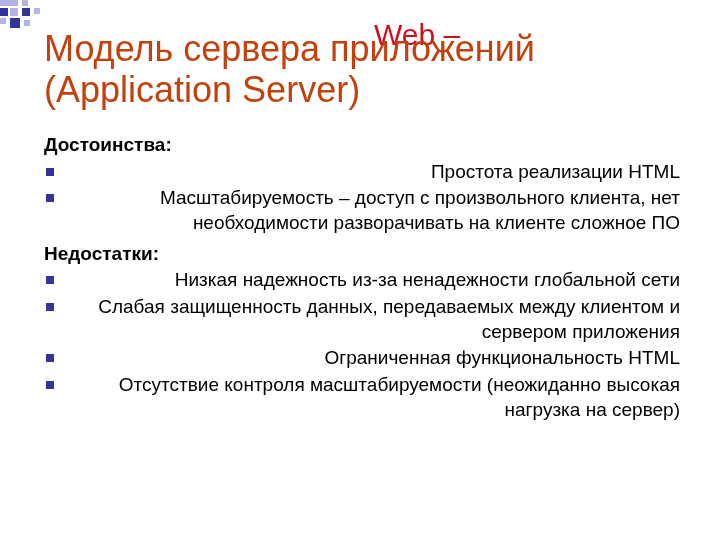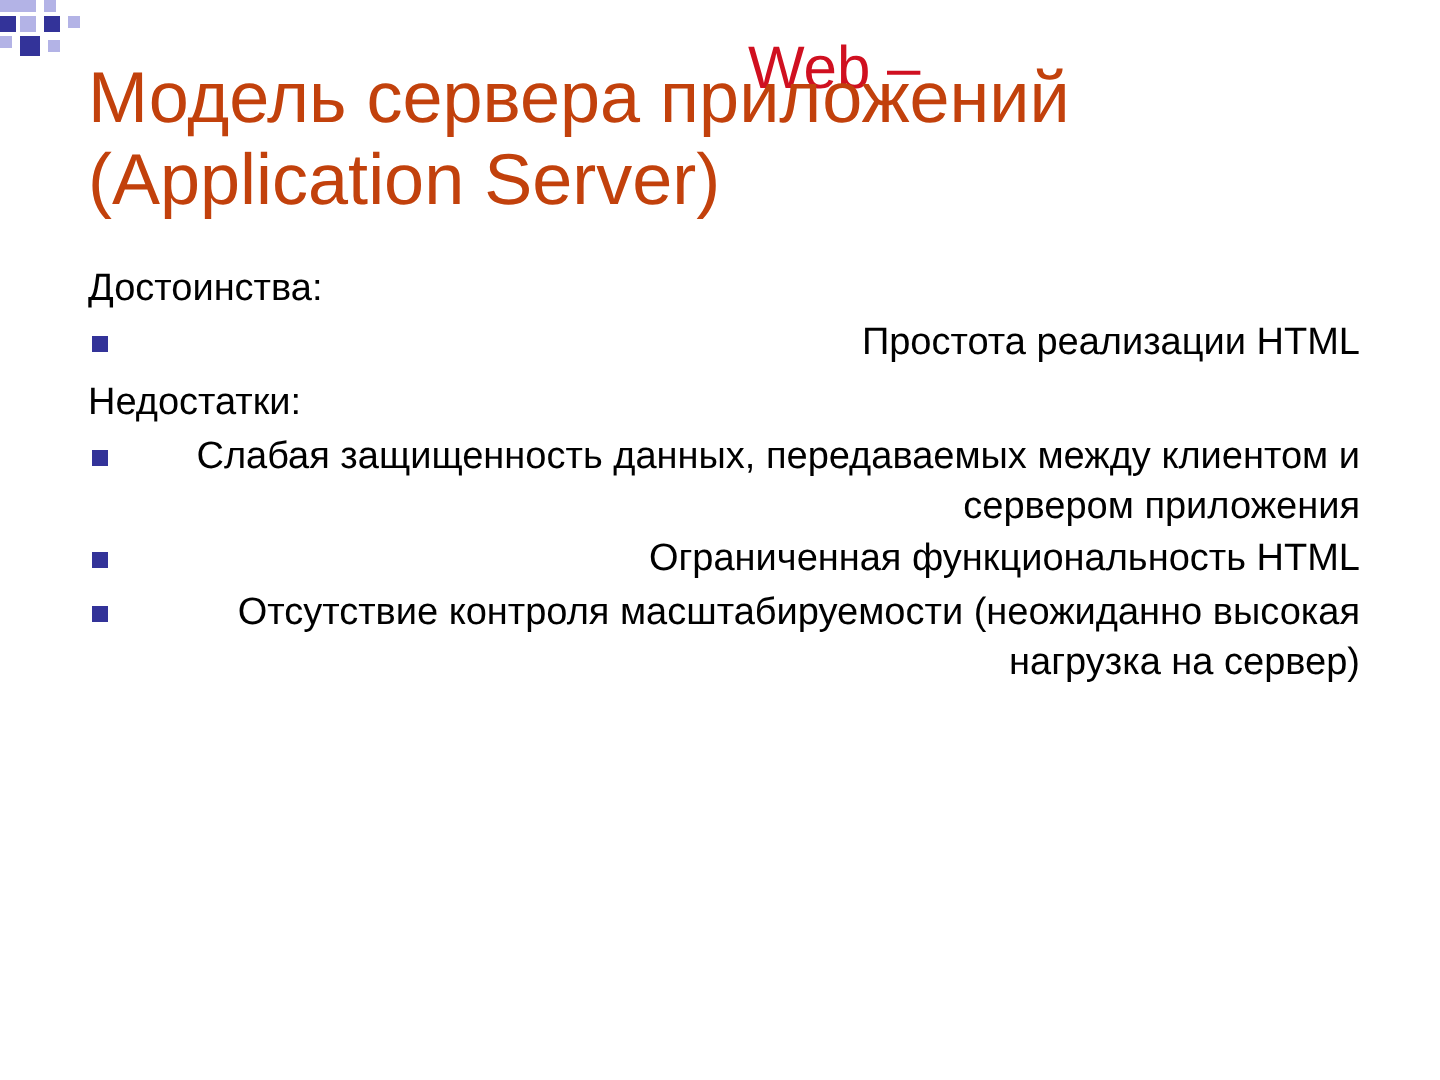--- a/index.html
+++ b/index.html
@@ -53,21 +53,21 @@
     left: 330px;
     font-family: "Comic Sans MS", "Segoe Script", cursive, sans-serif;
     font-size: 30px;
     color: #d01020;
     font-weight: 400;
     margin-left: 44px;
   }
 
   .section-head {
     font-size: 19px;
-    font-weight: 400;
+    font-weight: 700;
     margin: 4px 0 3px 0;
     line-height: 1.25;
   }
 
   ul.items {
     list-style: none;
     margin: 0 0 6px 0;
     padding: 0;
     text-align: right;
   }
@@ -110,25 +110,27 @@
 
   <h1 class="title">
     <span>Модель сервера приложений</span><br>
     <span>(Application Server)</span>
   </h1>
 
   <div>
     <div class="section-head">Достоинства:</div>
     <ul class="items">
       <li>Простота реализации HTML</li>
+      <li>Масштабируемость – доступ с произвольного клиента, нет необходимости разворачивать на клиенте сложное ПО</li>
     </ul>
   </div>
 
   <div>
     <div class="section-head">Недостатки:</div>
     <ul class="items">
+      <li>Низкая надежность из-за ненадежности глобальной сети</li>
       <li>Слабая защищенность данных, передаваемых между клиентом и сервером приложения</li>
       <li>Ограниченная функциональность HTML</li>
       <li>Отсутствие контроля масштабируемости (неожиданно высокая нагрузка на сервер)</li>
     </ul>
   </div>
 
 </div>
 
 </body></html>

